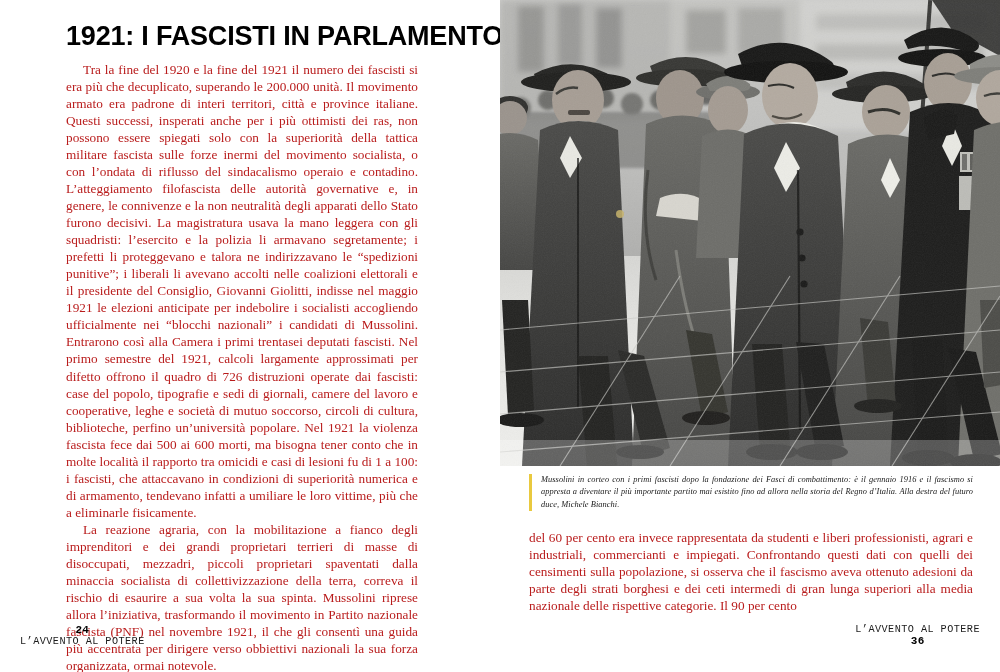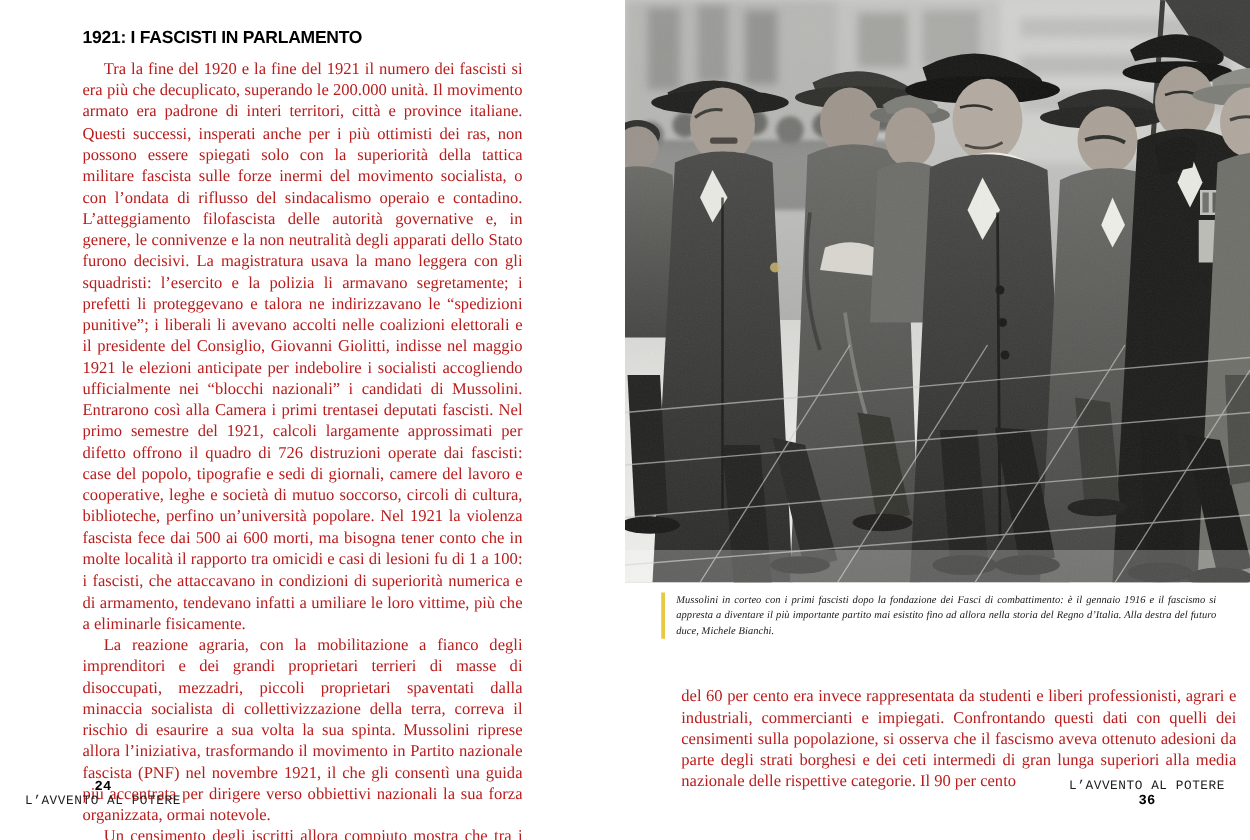--- a/index.html
+++ b/index.html
@@ -31,21 +31,21 @@
   }
   .left-content {
     position: absolute;
     left: 66px;
     top: 22px;
     width: 352px;
   }
   .chapter-title {
     font-family: "Liberation Sans", sans-serif;
     font-weight: 700;
-    font-size: 14px;
+    font-size: 27px;
     letter-spacing: -0.2px;
     line-height: 1.1;
     color: #000000;
     margin: 0 0 9px 0;
     white-space: nowrap;
   }
   .body-par {
     font-family: "Liberation Serif", serif;
     font-size: 13.25px;
     line-height: 17.05px;
@@ -98,23 +98,22 @@
     font-size: 8.4px;
     line-height: 12.3px;
     color: #191919;
     text-align: justify;
     letter-spacing: 0.05px;
   }
 
   .right-body {
     position: absolute;
     left: 29px;
-    top: 548px;
+    top: 529px;
     width: 444px;
-    margin-left: 16px;
   }
   .right-body .body-par { text-indent: 0; }
 
   
   .footer {
     position: absolute;
     bottom: 28px;
     height: 20px;
     display: flex;
     align-items: center;

